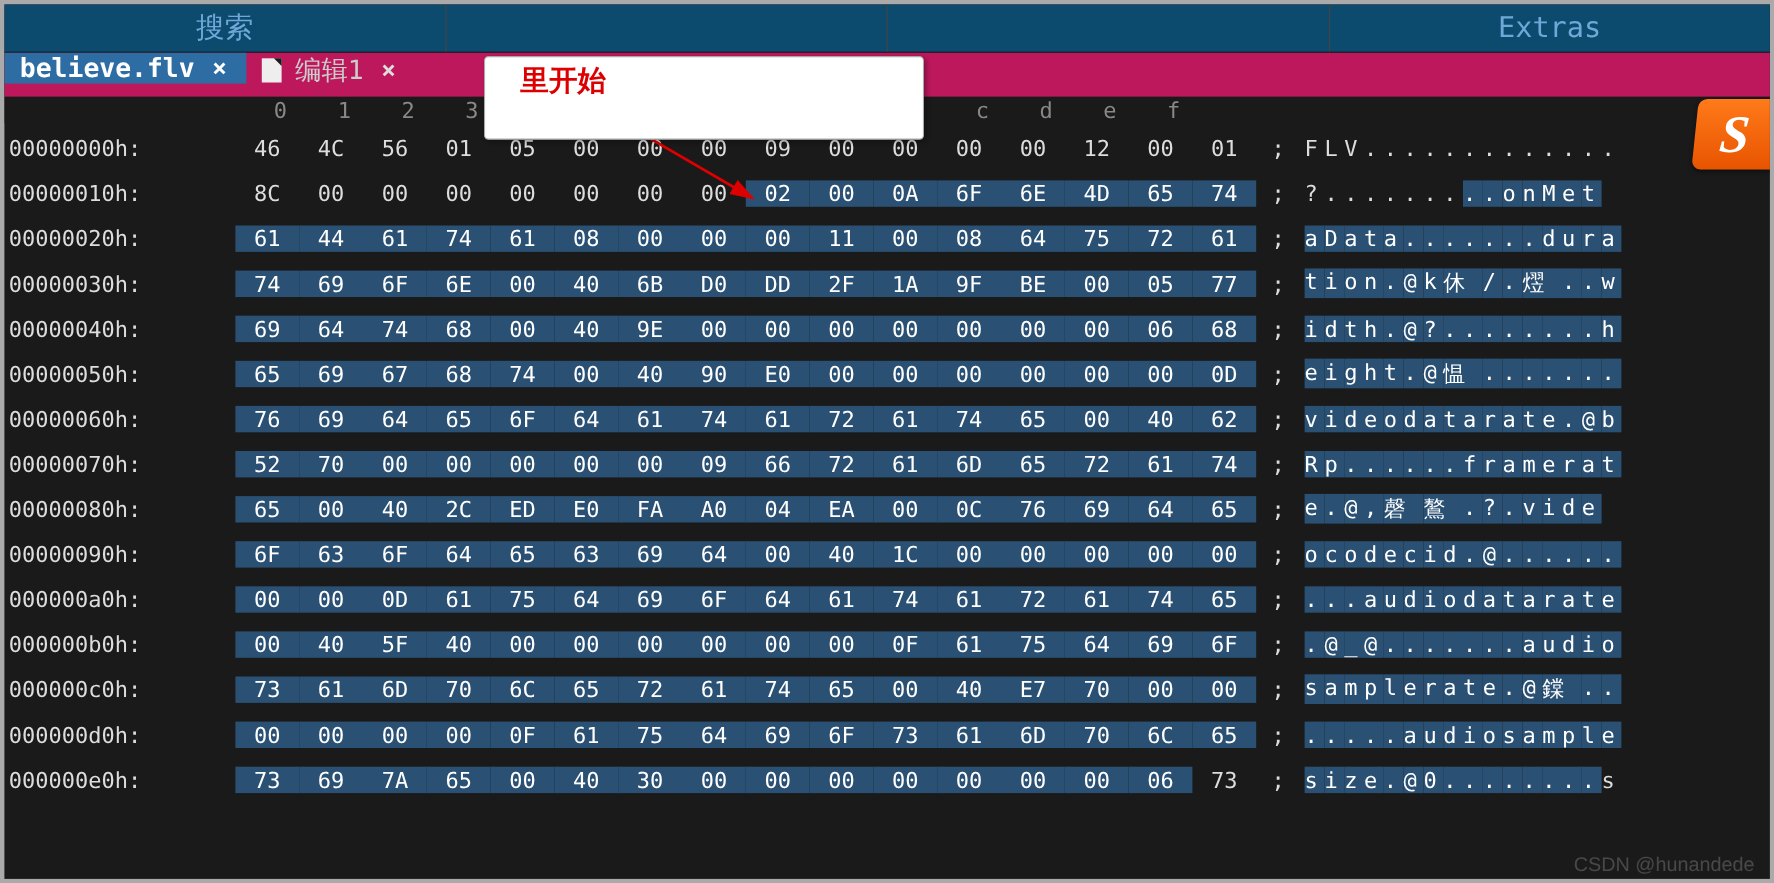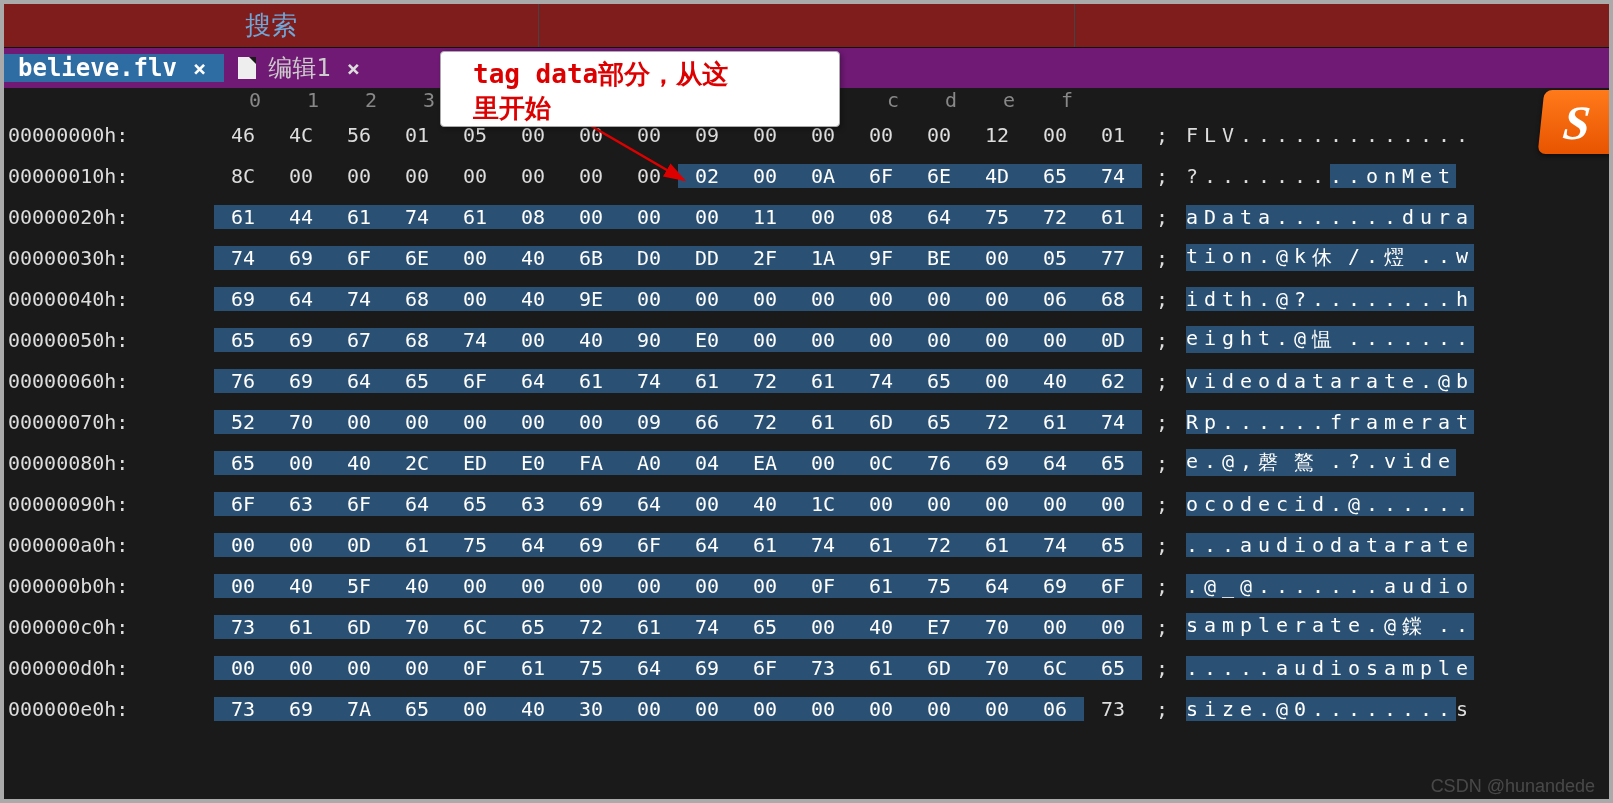--- a/index.html
+++ b/index.html
@@ -9,39 +9,39 @@
     color: #d0d0d0;
     overflow: hidden;
     position: relative;
     width: 1613px;
     height: 803px;
     border: 4px solid #aaa;
   }
   .top-tabs {
     display: flex;
     height: 44px;
-    background: #7f1d1d;
+    background: #0c4a6e;
     border-bottom: 1px solid #111;
   }
   .top-tab {
     flex: 1;
     display: flex;
     align-items: center;
     justify-content: center;
     color: #6fa8d8;
     font-size: 26px;
     border-right: 1px solid #444;
     cursor: pointer;
   }
   .top-tab:last-child { border-right: none; }
   .file-tabs {
     display: flex;
     height: 40px;
-    background: #701a75;
-    align-items: center;
+    background: #be185d;
+    align-items: flex-start;
   }
   .file-tab {
     display: flex;
     align-items: center;
     padding: 0 14px;
     gap: 12px;
     color: #ccc;
     font-size: 24px;
     cursor: pointer;
   }
@@ -191,20 +191,21 @@
     text-align: center;
   }
 </style>
 </head>
 <body>
 
 <div class="top-tabs">
   <div class="top-tab">搜索</div>
   <div class="top-tab"></div>
   <div class="top-tab"></div>
+  <div class="top-tab">Extras</div>
 </div>
 
 <div class="file-tabs">
   <div class="file-tab active">
     <span>believe.flv</span>
     <span class="close">×</span>
   </div>
   <div class="file-tab">
     <span class="file-icon"></span>
     <span>编辑1</span>
@@ -242,21 +243,20 @@
     <div class="hex-row"><div class="addr">00000080h:</div><div class="hex-bytes"><span class="byte sel">65</span><span class="byte sel">00</span><span class="byte sel">40</span><span class="byte sel">2C</span><span class="byte sel">ED</span><span class="byte sel">E0</span><span class="byte sel">FA</span><span class="byte sel">A0</span><span class="byte sel">04</span><span class="byte sel">EA</span><span class="byte sel">00</span><span class="byte sel">0C</span><span class="byte sel">76</span><span class="byte sel">69</span><span class="byte sel">64</span><span class="byte sel">65</span></div><div class="sep">;</div><div class="ascii"><span class="ach sel">e</span><span class="ach sel">.</span><span class="ach sel">@</span><span class="ach sel">,</span><span class="ach sel" style="width: 36px;">磬</span><span class="ach sel" style="width: 36px;">鷔</span><span class="ach sel">.</span><span class="ach sel">?</span><span class="ach sel">.</span><span class="ach sel">v</span><span class="ach sel">i</span><span class="ach sel">d</span><span class="ach sel">e</span></div></div>
     <div class="hex-row"><div class="addr">00000090h:</div><div class="hex-bytes"><span class="byte sel">6F</span><span class="byte sel">63</span><span class="byte sel">6F</span><span class="byte sel">64</span><span class="byte sel">65</span><span class="byte sel">63</span><span class="byte sel">69</span><span class="byte sel">64</span><span class="byte sel">00</span><span class="byte sel">40</span><span class="byte sel">1C</span><span class="byte sel">00</span><span class="byte sel">00</span><span class="byte sel">00</span><span class="byte sel">00</span><span class="byte sel">00</span></div><div class="sep">;</div><div class="ascii"><span class="ach sel">o</span><span class="ach sel">c</span><span class="ach sel">o</span><span class="ach sel">d</span><span class="ach sel">e</span><span class="ach sel">c</span><span class="ach sel">i</span><span class="ach sel">d</span><span class="ach sel">.</span><span class="ach sel">@</span><span class="ach sel">.</span><span class="ach sel">.</span><span class="ach sel">.</span><span class="ach sel">.</span><span class="ach sel">.</span><span class="ach sel">.</span></div></div>
     <div class="hex-row"><div class="addr">000000a0h:</div><div class="hex-bytes"><span class="byte sel">00</span><span class="byte sel">00</span><span class="byte sel">0D</span><span class="byte sel">61</span><span class="byte sel">75</span><span class="byte sel">64</span><span class="byte sel">69</span><span class="byte sel">6F</span><span class="byte sel">64</span><span class="byte sel">61</span><span class="byte sel">74</span><span class="byte sel">61</span><span class="byte sel">72</span><span class="byte sel">61</span><span class="byte sel">74</span><span class="byte sel">65</span></div><div class="sep">;</div><div class="ascii"><span class="ach sel">.</span><span class="ach sel">.</span><span class="ach sel">.</span><span class="ach sel">a</span><span class="ach sel">u</span><span class="ach sel">d</span><span class="ach sel">i</span><span class="ach sel">o</span><span class="ach sel">d</span><span class="ach sel">a</span><span class="ach sel">t</span><span class="ach sel">a</span><span class="ach sel">r</span><span class="ach sel">a</span><span class="ach sel">t</span><span class="ach sel">e</span></div></div>
     <div class="hex-row"><div class="addr">000000b0h:</div><div class="hex-bytes"><span class="byte sel">00</span><span class="byte sel">40</span><span class="byte sel">5F</span><span class="byte sel">40</span><span class="byte sel">00</span><span class="byte sel">00</span><span class="byte sel">00</span><span class="byte sel">00</span><span class="byte sel">00</span><span class="byte sel">00</span><span class="byte sel">0F</span><span class="byte sel">61</span><span class="byte sel">75</span><span class="byte sel">64</span><span class="byte sel">69</span><span class="byte sel">6F</span></div><div class="sep">;</div><div class="ascii"><span class="ach sel">.</span><span class="ach sel">@</span><span class="ach sel">_</span><span class="ach sel">@</span><span class="ach sel">.</span><span class="ach sel">.</span><span class="ach sel">.</span><span class="ach sel">.</span><span class="ach sel">.</span><span class="ach sel">.</span><span class="ach sel">.</span><span class="ach sel">a</span><span class="ach sel">u</span><span class="ach sel">d</span><span class="ach sel">i</span><span class="ach sel">o</span></div></div>
     <div class="hex-row"><div class="addr">000000c0h:</div><div class="hex-bytes"><span class="byte sel">73</span><span class="byte sel">61</span><span class="byte sel">6D</span><span class="byte sel">70</span><span class="byte sel">6C</span><span class="byte sel">65</span><span class="byte sel">72</span><span class="byte sel">61</span><span class="byte sel">74</span><span class="byte sel">65</span><span class="byte sel">00</span><span class="byte sel">40</span><span class="byte sel">E7</span><span class="byte sel">70</span><span class="byte sel">00</span><span class="byte sel">00</span></div><div class="sep">;</div><div class="ascii"><span class="ach sel">s</span><span class="ach sel">a</span><span class="ach sel">m</span><span class="ach sel">p</span><span class="ach sel">l</span><span class="ach sel">e</span><span class="ach sel">r</span><span class="ach sel">a</span><span class="ach sel">t</span><span class="ach sel">e</span><span class="ach sel">.</span><span class="ach sel">@</span><span class="ach sel" style="width: 36px;">鏿</span><span class="ach sel">.</span><span class="ach sel">.</span></div></div>
     <div class="hex-row"><div class="addr">000000d0h:</div><div class="hex-bytes"><span class="byte sel">00</span><span class="byte sel">00</span><span class="byte sel">00</span><span class="byte sel">00</span><span class="byte sel">0F</span><span class="byte sel">61</span><span class="byte sel">75</span><span class="byte sel">64</span><span class="byte sel">69</span><span class="byte sel">6F</span><span class="byte sel">73</span><span class="byte sel">61</span><span class="byte sel">6D</span><span class="byte sel">70</span><span class="byte sel">6C</span><span class="byte sel">65</span></div><div class="sep">;</div><div class="ascii"><span class="ach sel">.</span><span class="ach sel">.</span><span class="ach sel">.</span><span class="ach sel">.</span><span class="ach sel">.</span><span class="ach sel">a</span><span class="ach sel">u</span><span class="ach sel">d</span><span class="ach sel">i</span><span class="ach sel">o</span><span class="ach sel">s</span><span class="ach sel">a</span><span class="ach sel">m</span><span class="ach sel">p</span><span class="ach sel">l</span><span class="ach sel">e</span></div></div>
     <div class="hex-row"><div class="addr">000000e0h:</div><div class="hex-bytes"><span class="byte sel">73</span><span class="byte sel">69</span><span class="byte sel">7A</span><span class="byte sel">65</span><span class="byte sel">00</span><span class="byte sel">40</span><span class="byte sel">30</span><span class="byte sel">00</span><span class="byte sel">00</span><span class="byte sel">00</span><span class="byte sel">00</span><span class="byte sel">00</span><span class="byte sel">00</span><span class="byte sel">00</span><span class="byte sel">06</span><span class="byte">73</span></div><div class="sep">;</div><div class="ascii"><span class="ach sel">s</span><span class="ach sel">i</span><span class="ach sel">z</span><span class="ach sel">e</span><span class="ach sel">.</span><span class="ach sel">@</span><span class="ach sel">0</span><span class="ach sel">.</span><span class="ach sel">.</span><span class="ach sel">.</span><span class="ach sel">.</span><span class="ach sel">.</span><span class="ach sel">.</span><span class="ach sel">.</span><span class="ach sel">.</span><span class="ach">s</span></div></div>
   </div>
 
 <div class="callout">
-  <div>tag data部分，从这</div>
   <div>里开始</div>
 </div>
 
 <svg class="arrow-svg" width="140" height="90">
   <defs>
     <marker id="arr" markerWidth="10" markerHeight="10" refX="8" refY="3" orient="auto">
       <path d="M0,0 L0,6 L9,3 z" fill="#d00"></path>
     </marker>
   </defs>
   <line x1="10" y1="8" x2="120" y2="72" stroke="#d00" stroke-width="2.5" marker-end="url(#arr)"></line>

